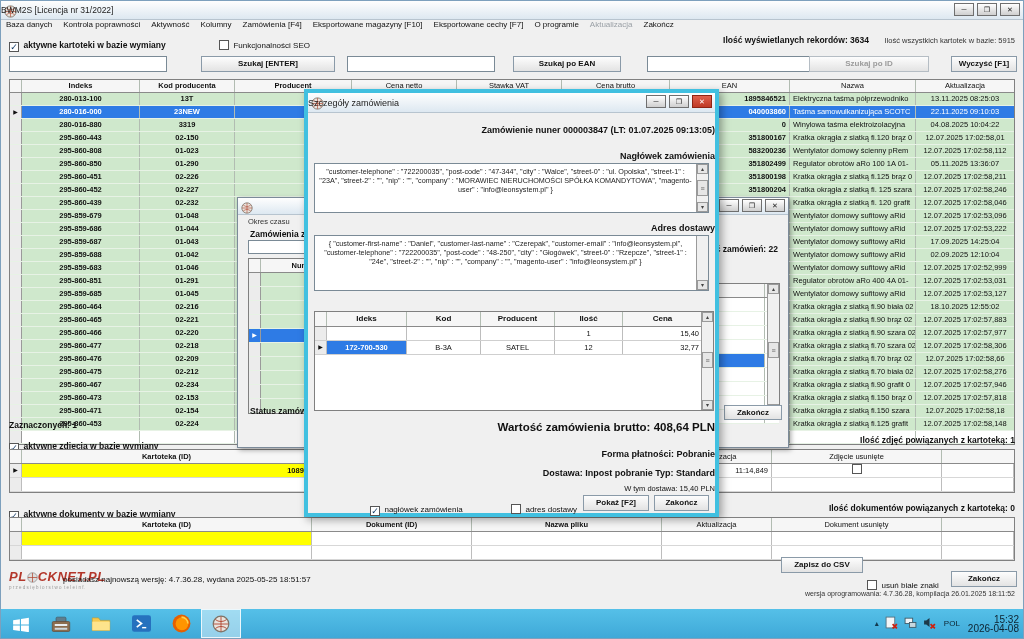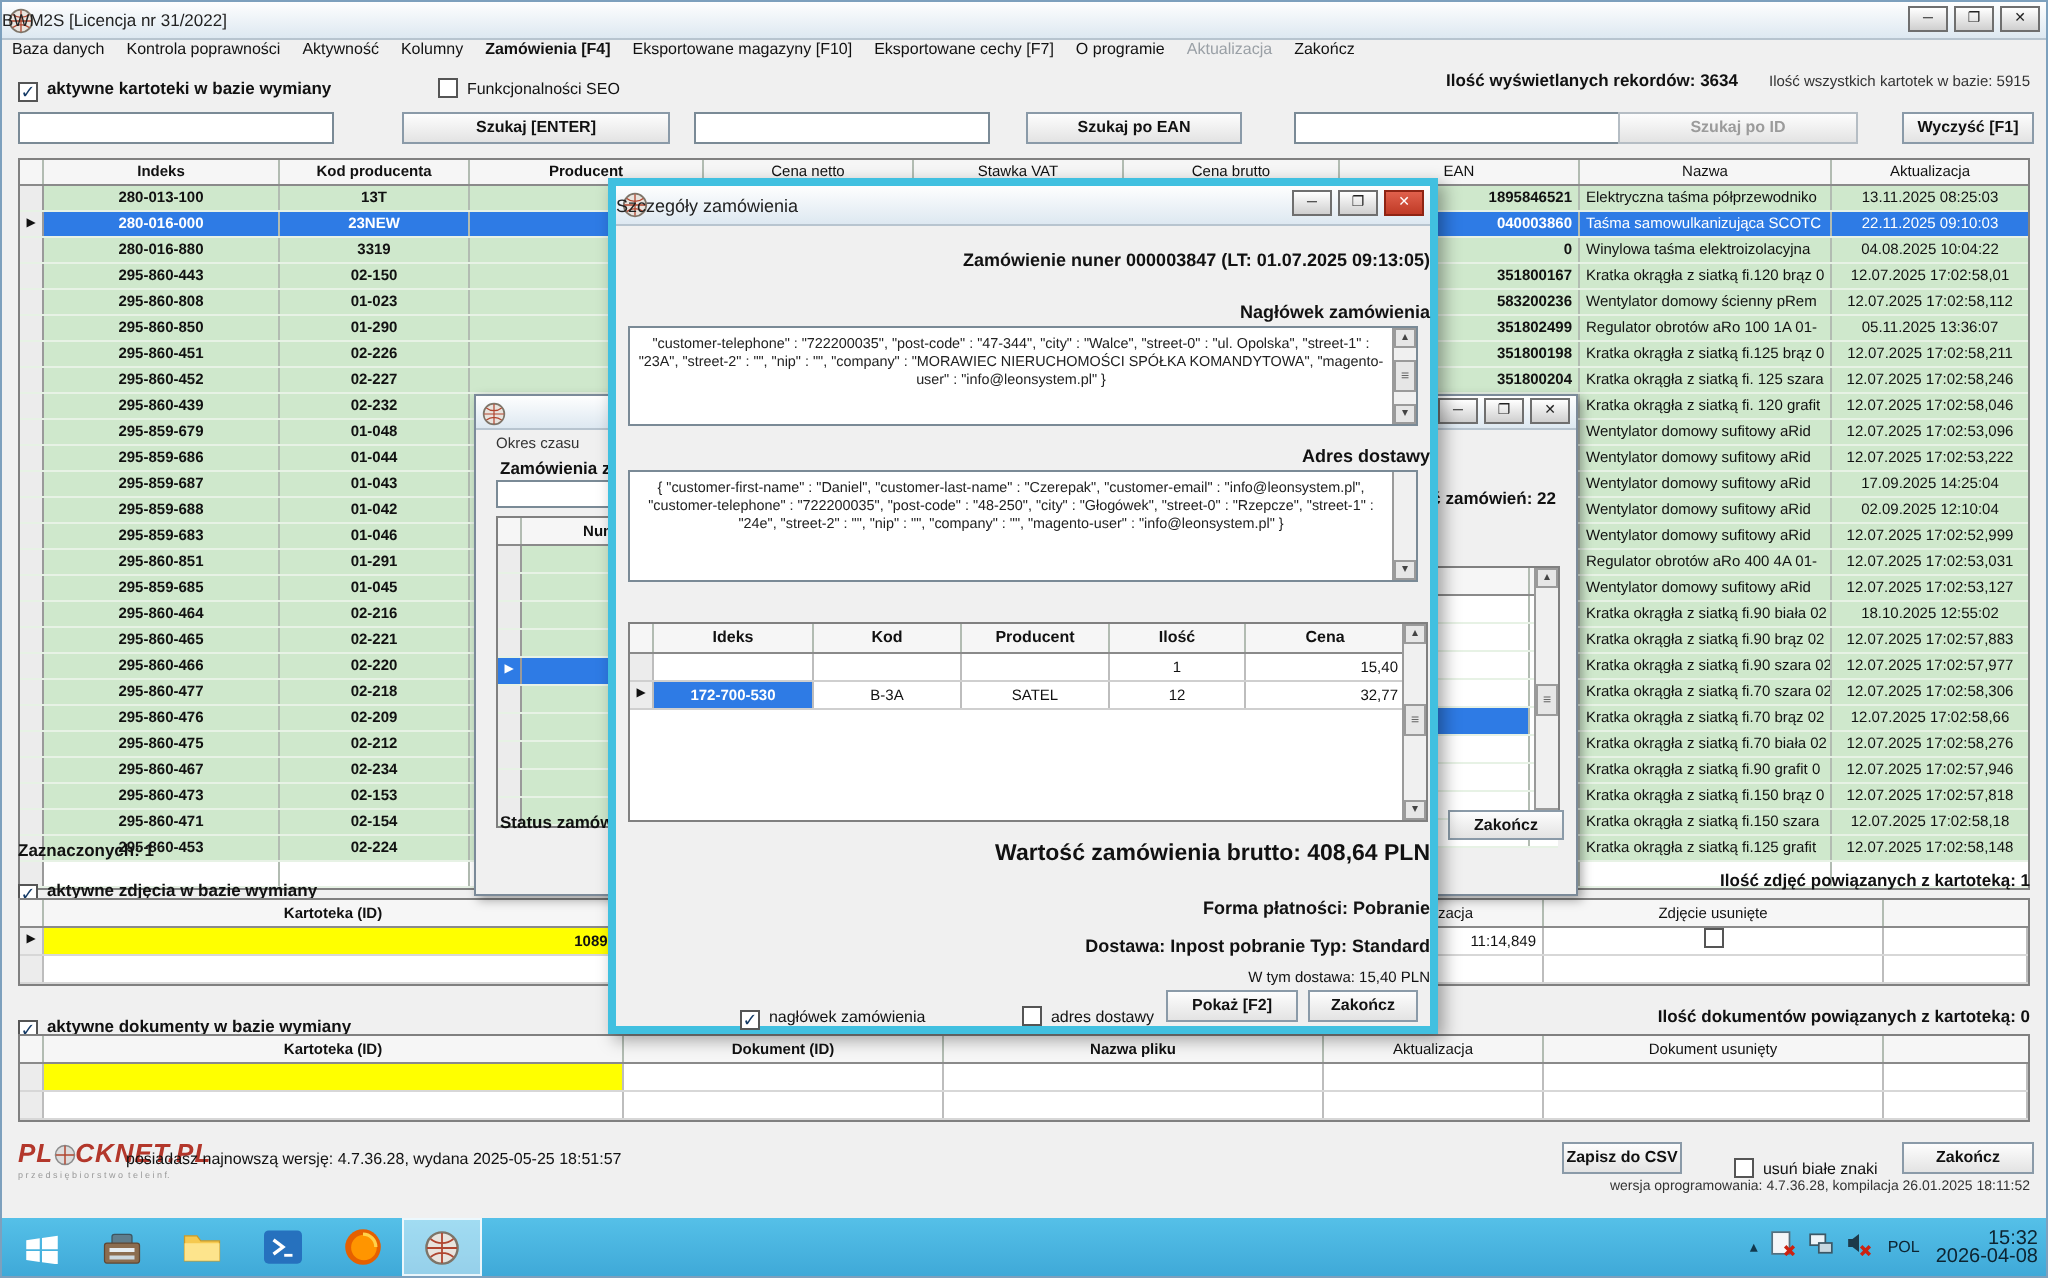--- a/index.html
+++ b/index.html
@@ -10,21 +10,21 @@
     background:linear-gradient(#fefefe,#dde8f1);border-bottom:1px solid #b7c4cf;display:flex;align-items:center}
   .titlebar .ttl{position:absolute;left:0;right:0;text-align:left;font-size:8.5px;color:#222}
   .app-ico{width:13px;height:13px;margin:0 3px;flex:none}
   .winbtns{position:absolute;right:3px;top:2px;display:flex}
   .wbtn{width:20px;height:13px;border:1px solid #6f6f6f;background:linear-gradient(#ffffff,#cfcfcf);
     font-size:7px;line-height:12px;text-align:center;color:#222;margin-left:3px;box-sizing:border-box}
   .wbtn.red{background:linear-gradient(#e0604c,#bf3a26);color:#fff;border-color:#8e2414}
   
   #menubar{position:absolute;left:5px;top:19px;height:12px;font-size:8px;white-space:nowrap}
   #menubar .mi{margin-right:11px;cursor:default}
-  #menubar .mi.b{font-weight:bold}
+  #menubar .mi.b{font-weight:normal}
   #menubar .mi.dis{color:#9aa0a6}
   .cb{display:inline-block;width:10px;height:10px;background:#fff;border:1px solid #555;box-sizing:border-box;
     font-size:9px;line-height:8px;text-align:center;vertical-align:-2px;color:#143a66}
   .cb.on::after{content:"✓"}
   .lbl-b{font-weight:bold;font-size:8.5px}
   .lbl-n{font-size:8px}
   
   .btn{position:absolute;height:16px;box-sizing:border-box;border:1px solid #8a9aa8;
     background:linear-gradient(#fdfdfd,#e3e3e3);font-size:8px;font-weight:bold;text-align:center;
     color:#111;line-height:14px;cursor:default}
@@ -555,21 +555,21 @@
   </div>
 
   <div id="logo">
     <span>PL</span><span class="lg"><svg viewBox="0 0 12 12" width="11" height="11">
           <circle cx="6" cy="6" r="5.2" fill="#ddd" stroke="#8a8a8a" stroke-width=".8"></circle>
           <path d="M1 6h10M6 1v10" stroke="#b0452f" stroke-width=".8" fill="none"></path>
         </svg></span><span>CKNET.PL</span>
     <span class="tag">p r z e d s i ę b i o r s t w o&nbsp;&nbsp;t e l e i n f.</span>
   </div>
   <div style="position:absolute;left:62px;top:574px;font-size:8px">posiadasz najnowszą wersję: 4.7.36.28, wydana 2025-05-25 18:51:57</div>
-  <div class="btn" style="left:780px;top:570px;width:60px">Zapisz do CSV</div>
+  <div class="btn" style="left:780px;top:556px;width:82px">Zapisz do CSV</div>
   <div style="position:absolute;left:866px;top:573px">
     <span class="cb"></span>
     <span style="font-size:8px">usuń białe znaki</span>
   </div>
   <div class="btn" style="left:950px;top:570px;width:66px">Zakończ</div>
   <div style="position:absolute;right:8px;top:589px;font-size:7px;color:#333">wersja oprogramowania: 4.7.36.28, kompilacja 26.01.2025 18:11:52</div>
 
   <div id="orders-win">
     <div class="titlebar">
       <span class="app-ico">

